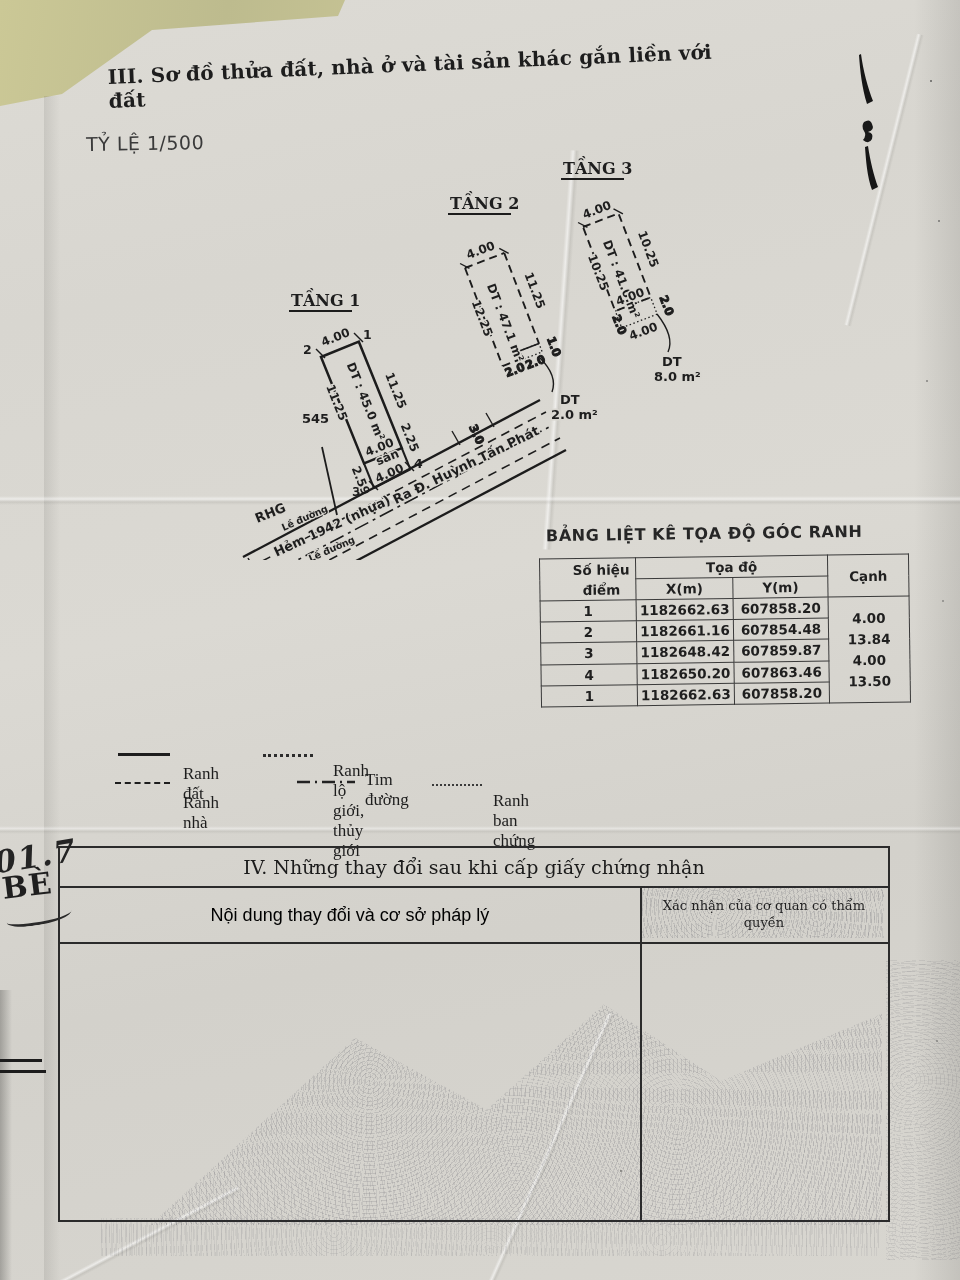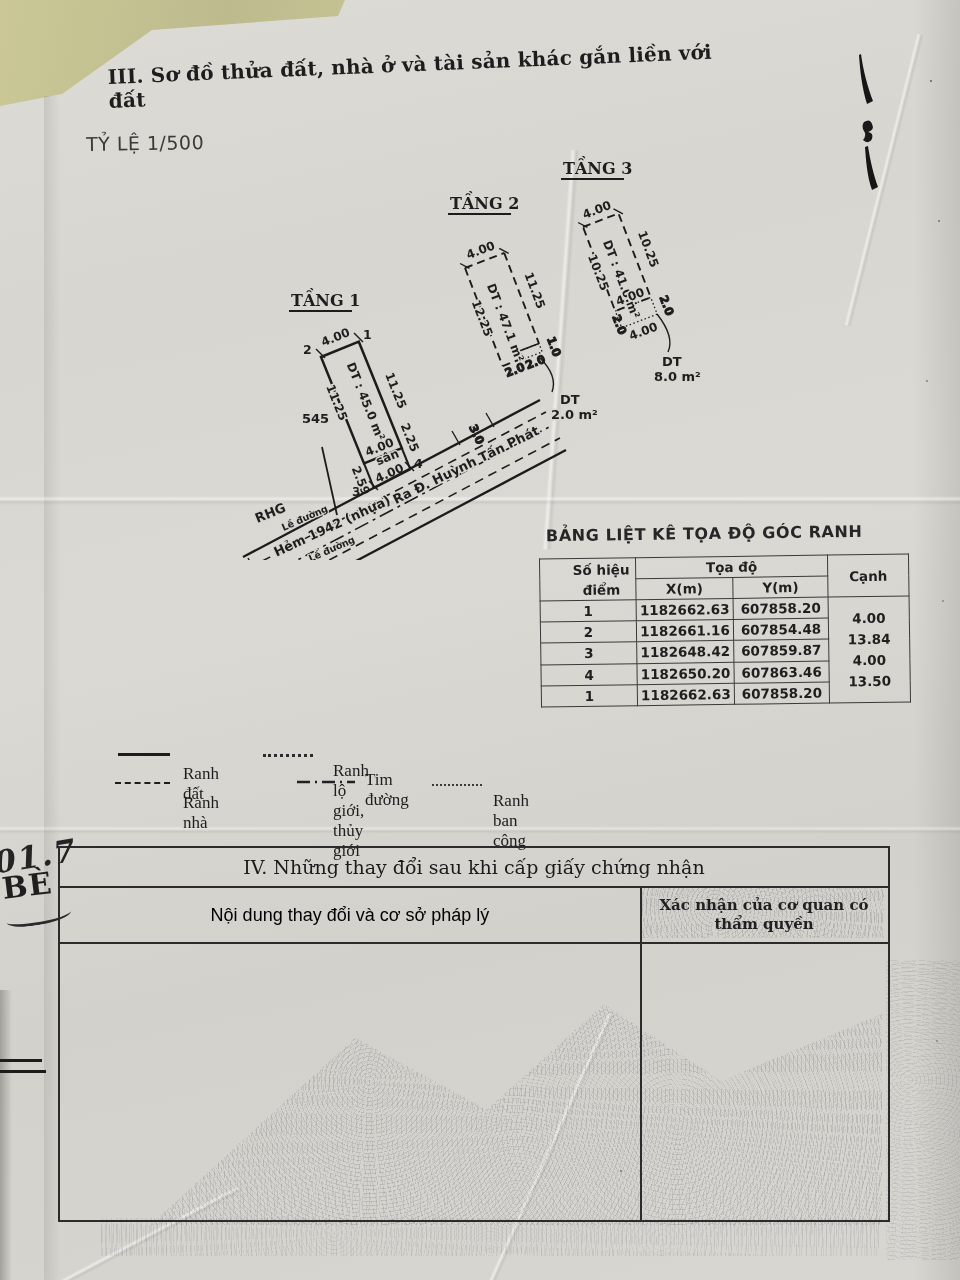--- a/index.html
+++ b/index.html
@@ -72,21 +72,21 @@
   .sec4-title{position:absolute;left:0;top:0;width:100%;height:38px;line-height:38px;
        text-align:center;font-family:"DejaVu Serif",serif;font-weight:normal;font-size:19px;color:#1b1b1b;}
   .sec4-hr1{position:absolute;left:0;top:38px;width:100%;border-top:2px solid #2b2b2b;}
   .sec4-hr2{position:absolute;left:0;top:94px;width:100%;border-top:2px solid #2b2b2b;}
   .sec4-vline{position:absolute;left:580px;top:38px;width:0;height:334px;border-left:2px solid #2b2b2b;}
   .sec4-col1{position:absolute;left:0;top:40px;width:580px;height:54px;display:flex;
        align-items:center;justify-content:center;font-family:Liberation Sans, sans-serif;
        font-size:18px;color:#000000;}
   .sec4-col2{position:absolute;left:582px;top:40px;width:244px;height:54px;display:flex;
        align-items:center;justify-content:center;text-align:center;font-family:"DejaVu Serif",serif;
-       font-size:15px;color:#1f1f1f;line-height:1.3;font-weight:bold;}
+       font-size:13px;color:#1f1f1f;line-height:1.3;}
 
   .texture{position:absolute;
        background:
         repeating-radial-gradient(circle at 30% 40%,rgba(55,55,70,.30) 0 .7px,transparent .7px 4px),
         repeating-radial-gradient(circle at 72% 58%,rgba(55,55,70,.24) 0 .7px,transparent .7px 5px),
         repeating-radial-gradient(circle at 50% 90%,rgba(55,55,70,.20) 0 .6px,transparent .6px 3.4px);}
   .tx1{left:642px;top:886px;width:242px;height:52px;opacity:.5;}
   .tx2{left:150px;top:985px;width:732px;height:240px;opacity:.45;
        clip-path:polygon(0 100%,28% 22%,46% 52%,62% 8%,78% 40%,100% 12%,100% 100%);}
   .tx3{left:100px;top:1218px;width:780px;height:38px;opacity:.3;}
@@ -284,21 +284,21 @@
   <div class="legend-label" style="left:183px;top:740px">Ranh đất</div>
   <div class="sw sw-dotted" style="left:263px;top:754px;width:50px"></div>
   <div class="legend-label" style="left:333px;top:737px">Ranh lộ giới, thủy giới</div>
   <div class="sw sw-dashed" style="left:115px;top:782px;width:55px"></div>
   <div class="legend-label" style="left:183px;top:769px">Ranh nhà</div>
   <svg style="position:absolute;left:297px;top:779px;width:58px;height:6px">
     <line x1="0" y1="3" x2="58" y2="3" stroke="#222" stroke-width="2.4" stroke-dasharray="13 5 2 5"></line>
   </svg>
   <div class="legend-label" style="left:365px;top:746px">Tim đường</div>
   <div class="sw sw-fine" style="left:432px;top:784px;width:50px"></div>
-  <div class="legend-label" style="left:493px;top:767px">Ranh ban công</div>
+  <div class="legend-label" style="left:493px;top:767px">Ranh ban chứng</div>
 </div>
 
 <div class="sec4">
   <div class="sec4-title">IV. Những thay đổi sau khi cấp giấy chứng nhận</div>
   <div class="sec4-hr1"></div>
   <div class="sec4-hr2"></div>
   <div class="sec4-vline"></div>
   <div class="sec4-col1">Nội dung thay đổi và cơ sở pháp lý</div>
   <div class="sec4-col2">Xác nhận của cơ quan có thẩm quyền</div>
 </div>

